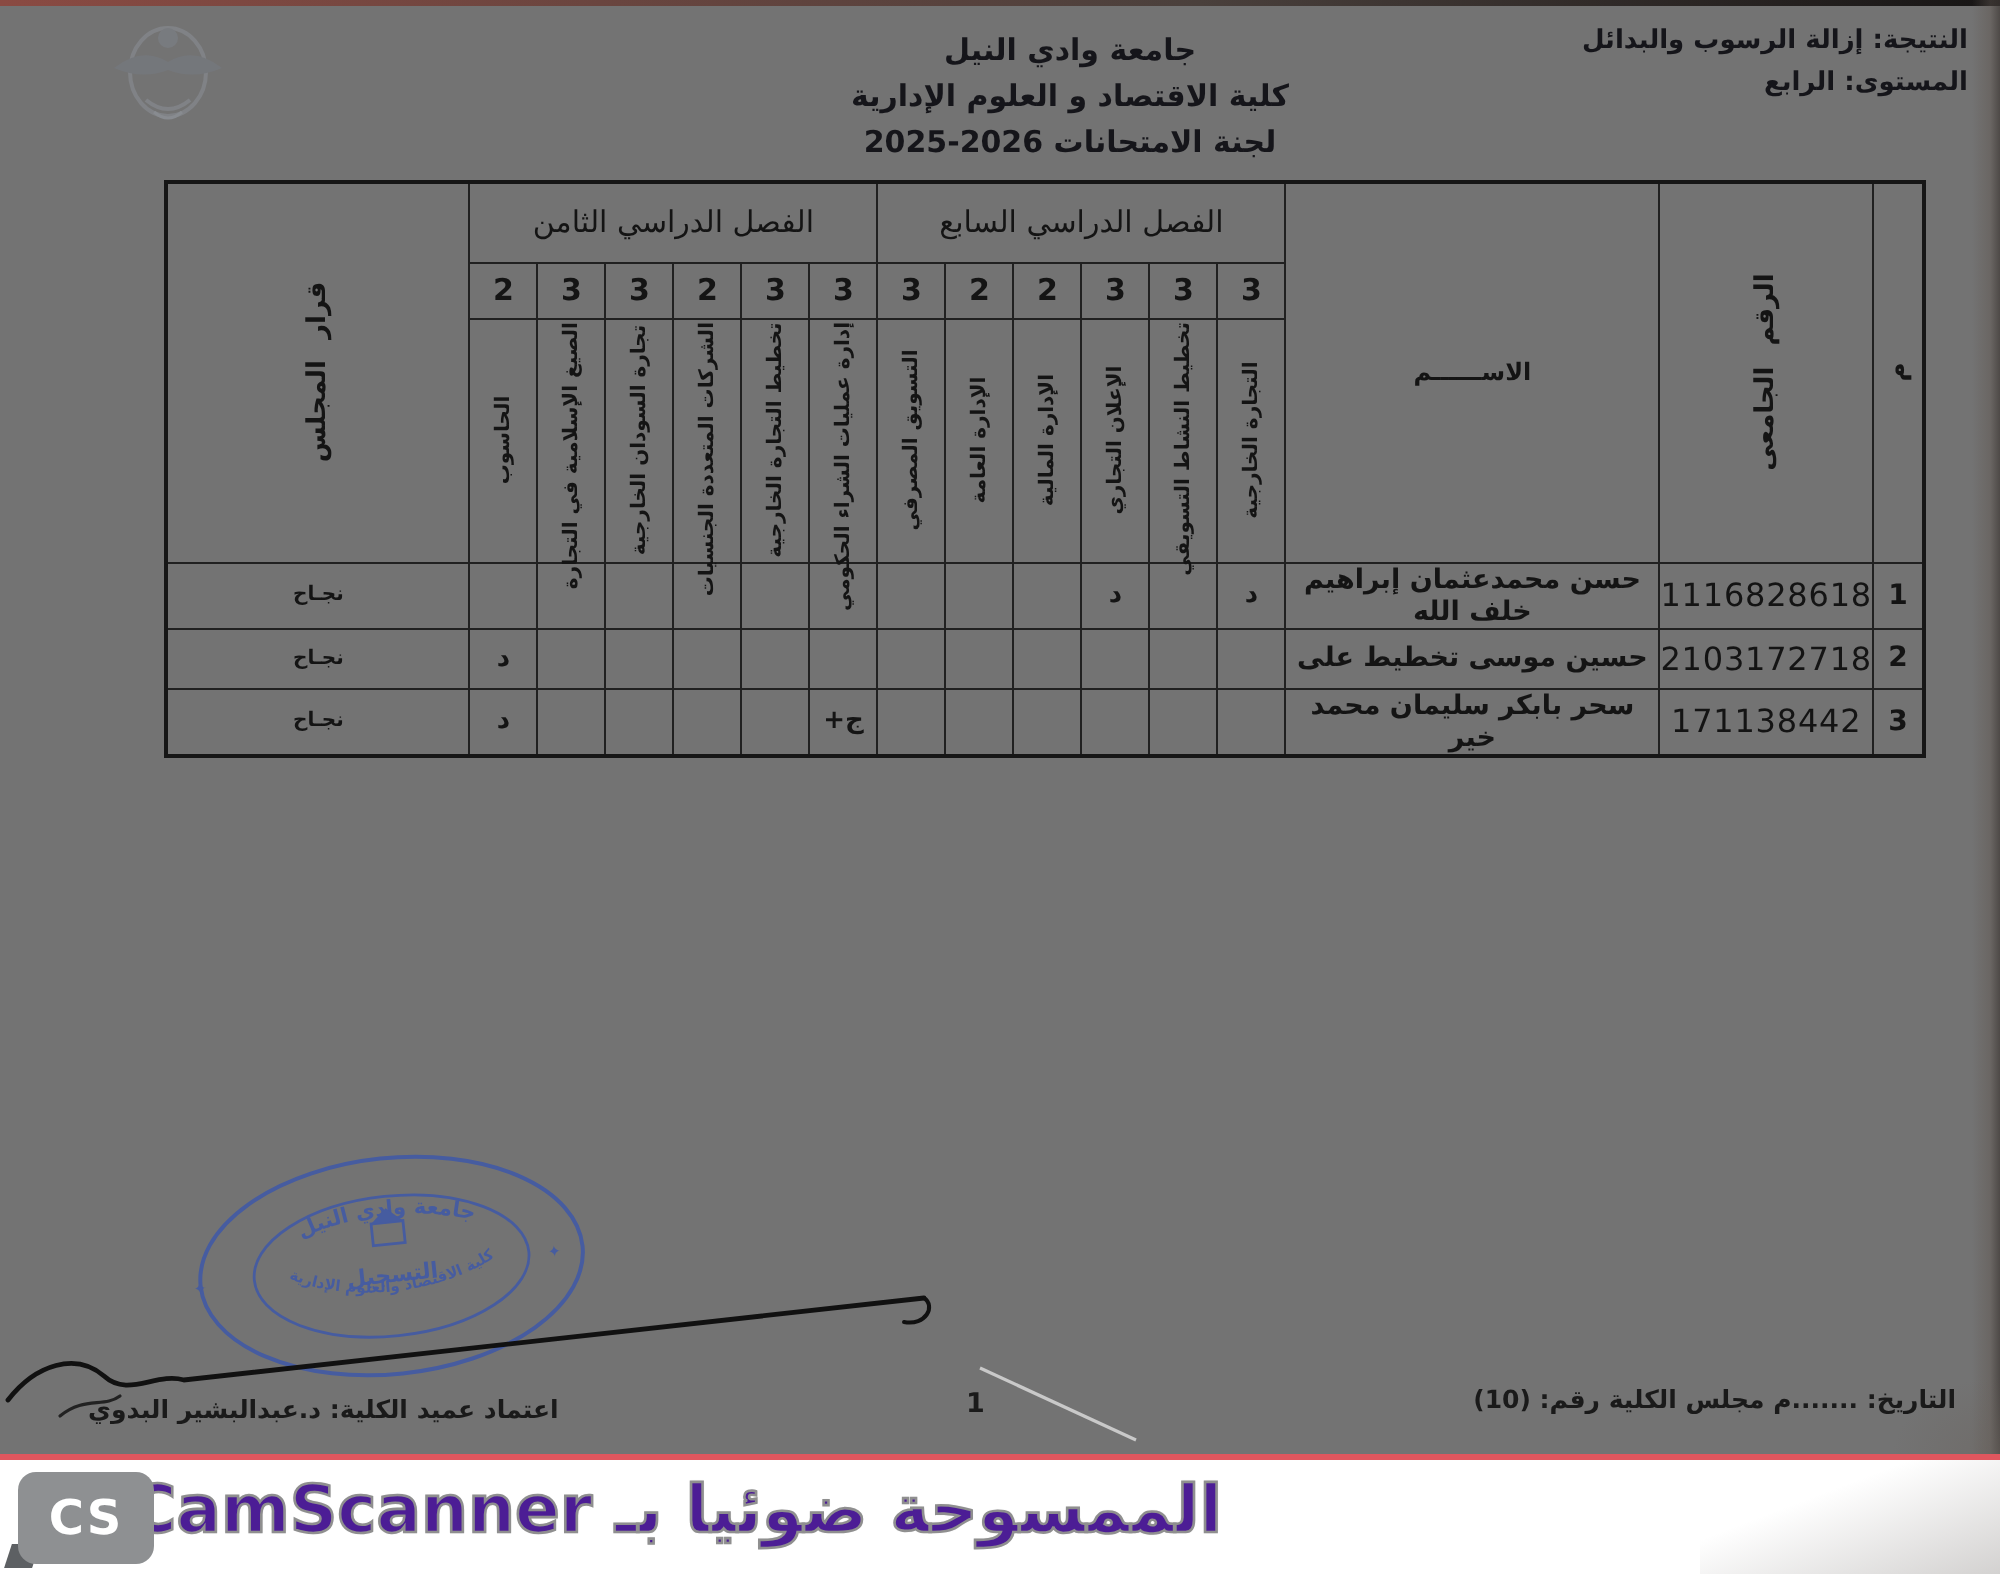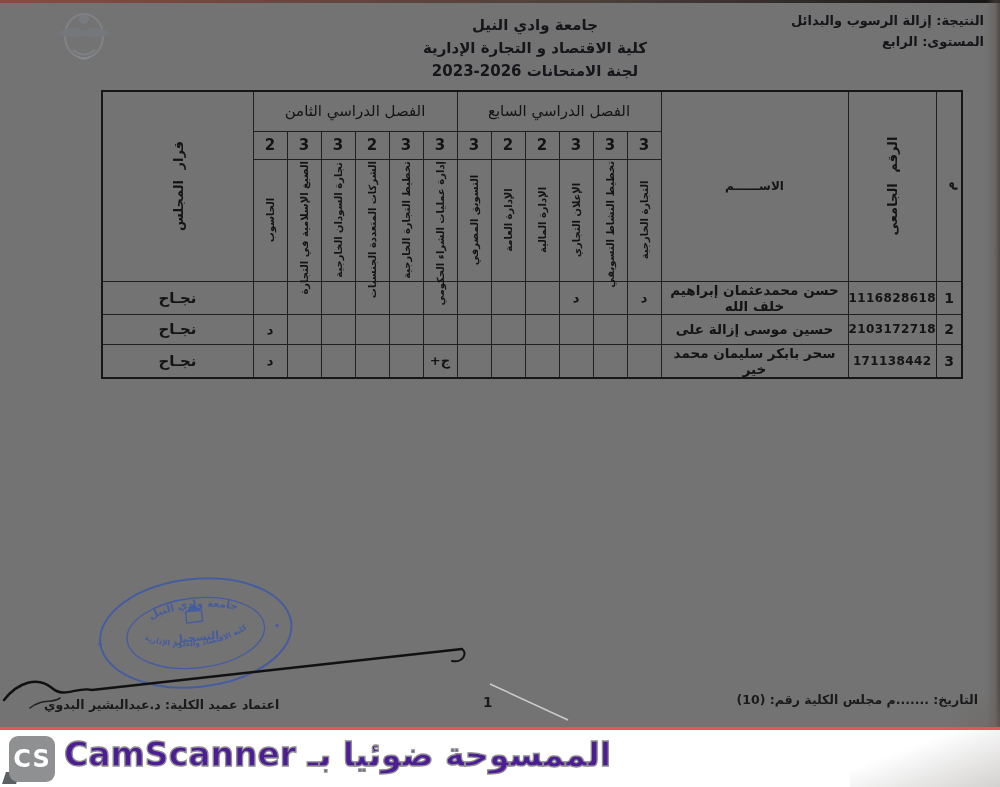--- a/index.html
+++ b/index.html
@@ -36,41 +36,41 @@
   .group-h{font-weight:normal;font-size:15px;}
   .hours{font-weight:bold;font-size:15px;}
   .name-h{font-weight:bold;font-size:12px;}
   .vcell{position:relative;height:100%;}
   .vtxt{position:absolute;top:50%;left:50%;transform:translate(-50%,-50%) rotate(-90deg);
     white-space:nowrap;text-align:center;font-weight:bold;}
   .vtxt.course{font-size:10px;width:118px;}
   .vtxt.big{font-size:13px;width:184px;word-spacing:6px;}
   .vtxt.serial{font-size:13px;width:184px;}
   .serial-d{font-weight:bold;font-size:14px;}
-  .uninum{font-weight:700;font-size:12px;letter-spacing:.4px;direction:ltr;}
+  .uninum{font-weight:400;font-size:16px;letter-spacing:.4px;direction:ltr;}
   .stu-name{font-weight:bold;font-size:13.5px;text-align:right;padding:0 5px 0 2px;}
   .grade{font-weight:bold;font-size:13px;}
-  .council-d{font-weight:bold;font-size:15px;word-spacing:4px;letter-spacing:1px;}
+  .council-d{font-weight:bold;font-size:10px;word-spacing:4px;letter-spacing:1px;}
 
   
   .stamp{position:absolute;left:95px;top:575px;transform:rotate(-6deg);opacity:.85;}
   .signature{position:absolute;left:0;top:628px;pointer-events:none;}
 
   
   .dean-line{position:absolute;left:44px;top:697px;font-weight:bold;font-size:12.5px;direction:rtl;}
   .page-num{position:absolute;left:483px;top:694px;font-weight:bold;font-size:13.5px;}
   .date-line{position:absolute;right:22px;top:692px;font-weight:bold;font-size:12.5px;direction:rtl;}
 
   .red-line{position:absolute;left:0;top:727px;width:1000px;height:2.5px;background:#e0565e;}
 
   
   .scan-strip{position:absolute;left:0;top:730px;width:1000px;height:57px;background:#ffffff;}
   .strip-shadow{position:absolute;right:0;top:730px;width:150px;height:57px;
     background:linear-gradient(to bottom right,rgba(190,188,186,0) 35%,rgba(175,172,170,.55));}
-  .cs-logo{position:absolute;left:9px;top:736px;width:46px;height:46px;background:#8e9092;border-radius:9px;
+  .cs-logo{position:absolute;left:9px;top:736px;width:68px;height:46px;background:#8e9092;border-radius:9px;
     display:flex;align-items:center;justify-content:center;z-index:2;}
   .cs-logo span{color:#fff;font-weight:bold;font-size:24px;letter-spacing:1px;font-family:"DejaVu Sans",sans-serif;}
   .cs-flap{position:absolute;left:4px;top:772px;width:14px;height:12px;background:#5d6063;transform:skewX(-18deg);z-index:1;}
   .scan-text{position:absolute;left:64px;top:735px;direction:rtl;white-space:nowrap;
     font-weight:bold;font-size:33px;color:#4c1d95;
     -webkit-text-stroke:1.3px #8f8f8f;text-shadow:0 0 1px #9a9a9a;}
 </style>
 </head>
 <body>
 
@@ -85,22 +85,22 @@
       <ellipse cx="32" cy="30" rx="19" ry="22" fill="none" stroke="#8b8f96" stroke-width="2"></ellipse>
       <path d="M 5,28 Q 19,17 32,25 Q 45,17 59,28 Q 45,34 32,29 Q 19,34 5,28 Z" fill="#767b83"></path>
       <circle cx="32" cy="13" r="5" fill="#7d828a"></circle>
       <path d="M 21,44 Q 32,53 43,44" fill="none" stroke="#8b8f96" stroke-width="2"></path>
       <path d="M 25,50 Q 32,56 39,50" fill="none" stroke="#9aa0a8" stroke-width="1.5"></path>
     </svg>
   </div>
 
   <div class="hdr-center">
     <div>جامعة وادي النيل</div>
-    <div>كلية الاقتصاد و التجارة الإدارية</div>
-    <div>لجنة الامتحانات 2026-2023</div>
+    <div>كلية الاقتصاد و العلوم الإدارية</div>
+    <div>لجنة الامتحانات 2026-2025</div>
   </div>
 
   <div class="hdr-right">
     <div>النتيجة: إزالة الرسوب والبدائل</div>
     <div>المستوى: الرابع</div>
   </div>
 
   <div class="tbl-wrap">
     <table class="results">
       <tbody>
@@ -214,21 +214,21 @@
         <td class="grade"></td>
         <td class="grade"></td>
         <td class="grade"></td>
         <td class="grade"></td>
         <td class="grade"></td>
         <td class="council-d">نجـاح</td>
       </tr>
       <tr class="r-data">
         <td class="serial-d">2</td>
         <td class="uninum">2103172718</td>
-        <td class="stu-name">حسين موسى إزالة على</td>
+        <td class="stu-name">حسين موسى تخطيط على</td>
         <td class="grade"></td>
         <td class="grade"></td>
         <td class="grade"></td>
         <td class="grade"></td>
         <td class="grade"></td>
         <td class="grade"></td>
         <td class="grade"></td>
         <td class="grade"></td>
         <td class="grade"></td>
         <td class="grade"></td>

